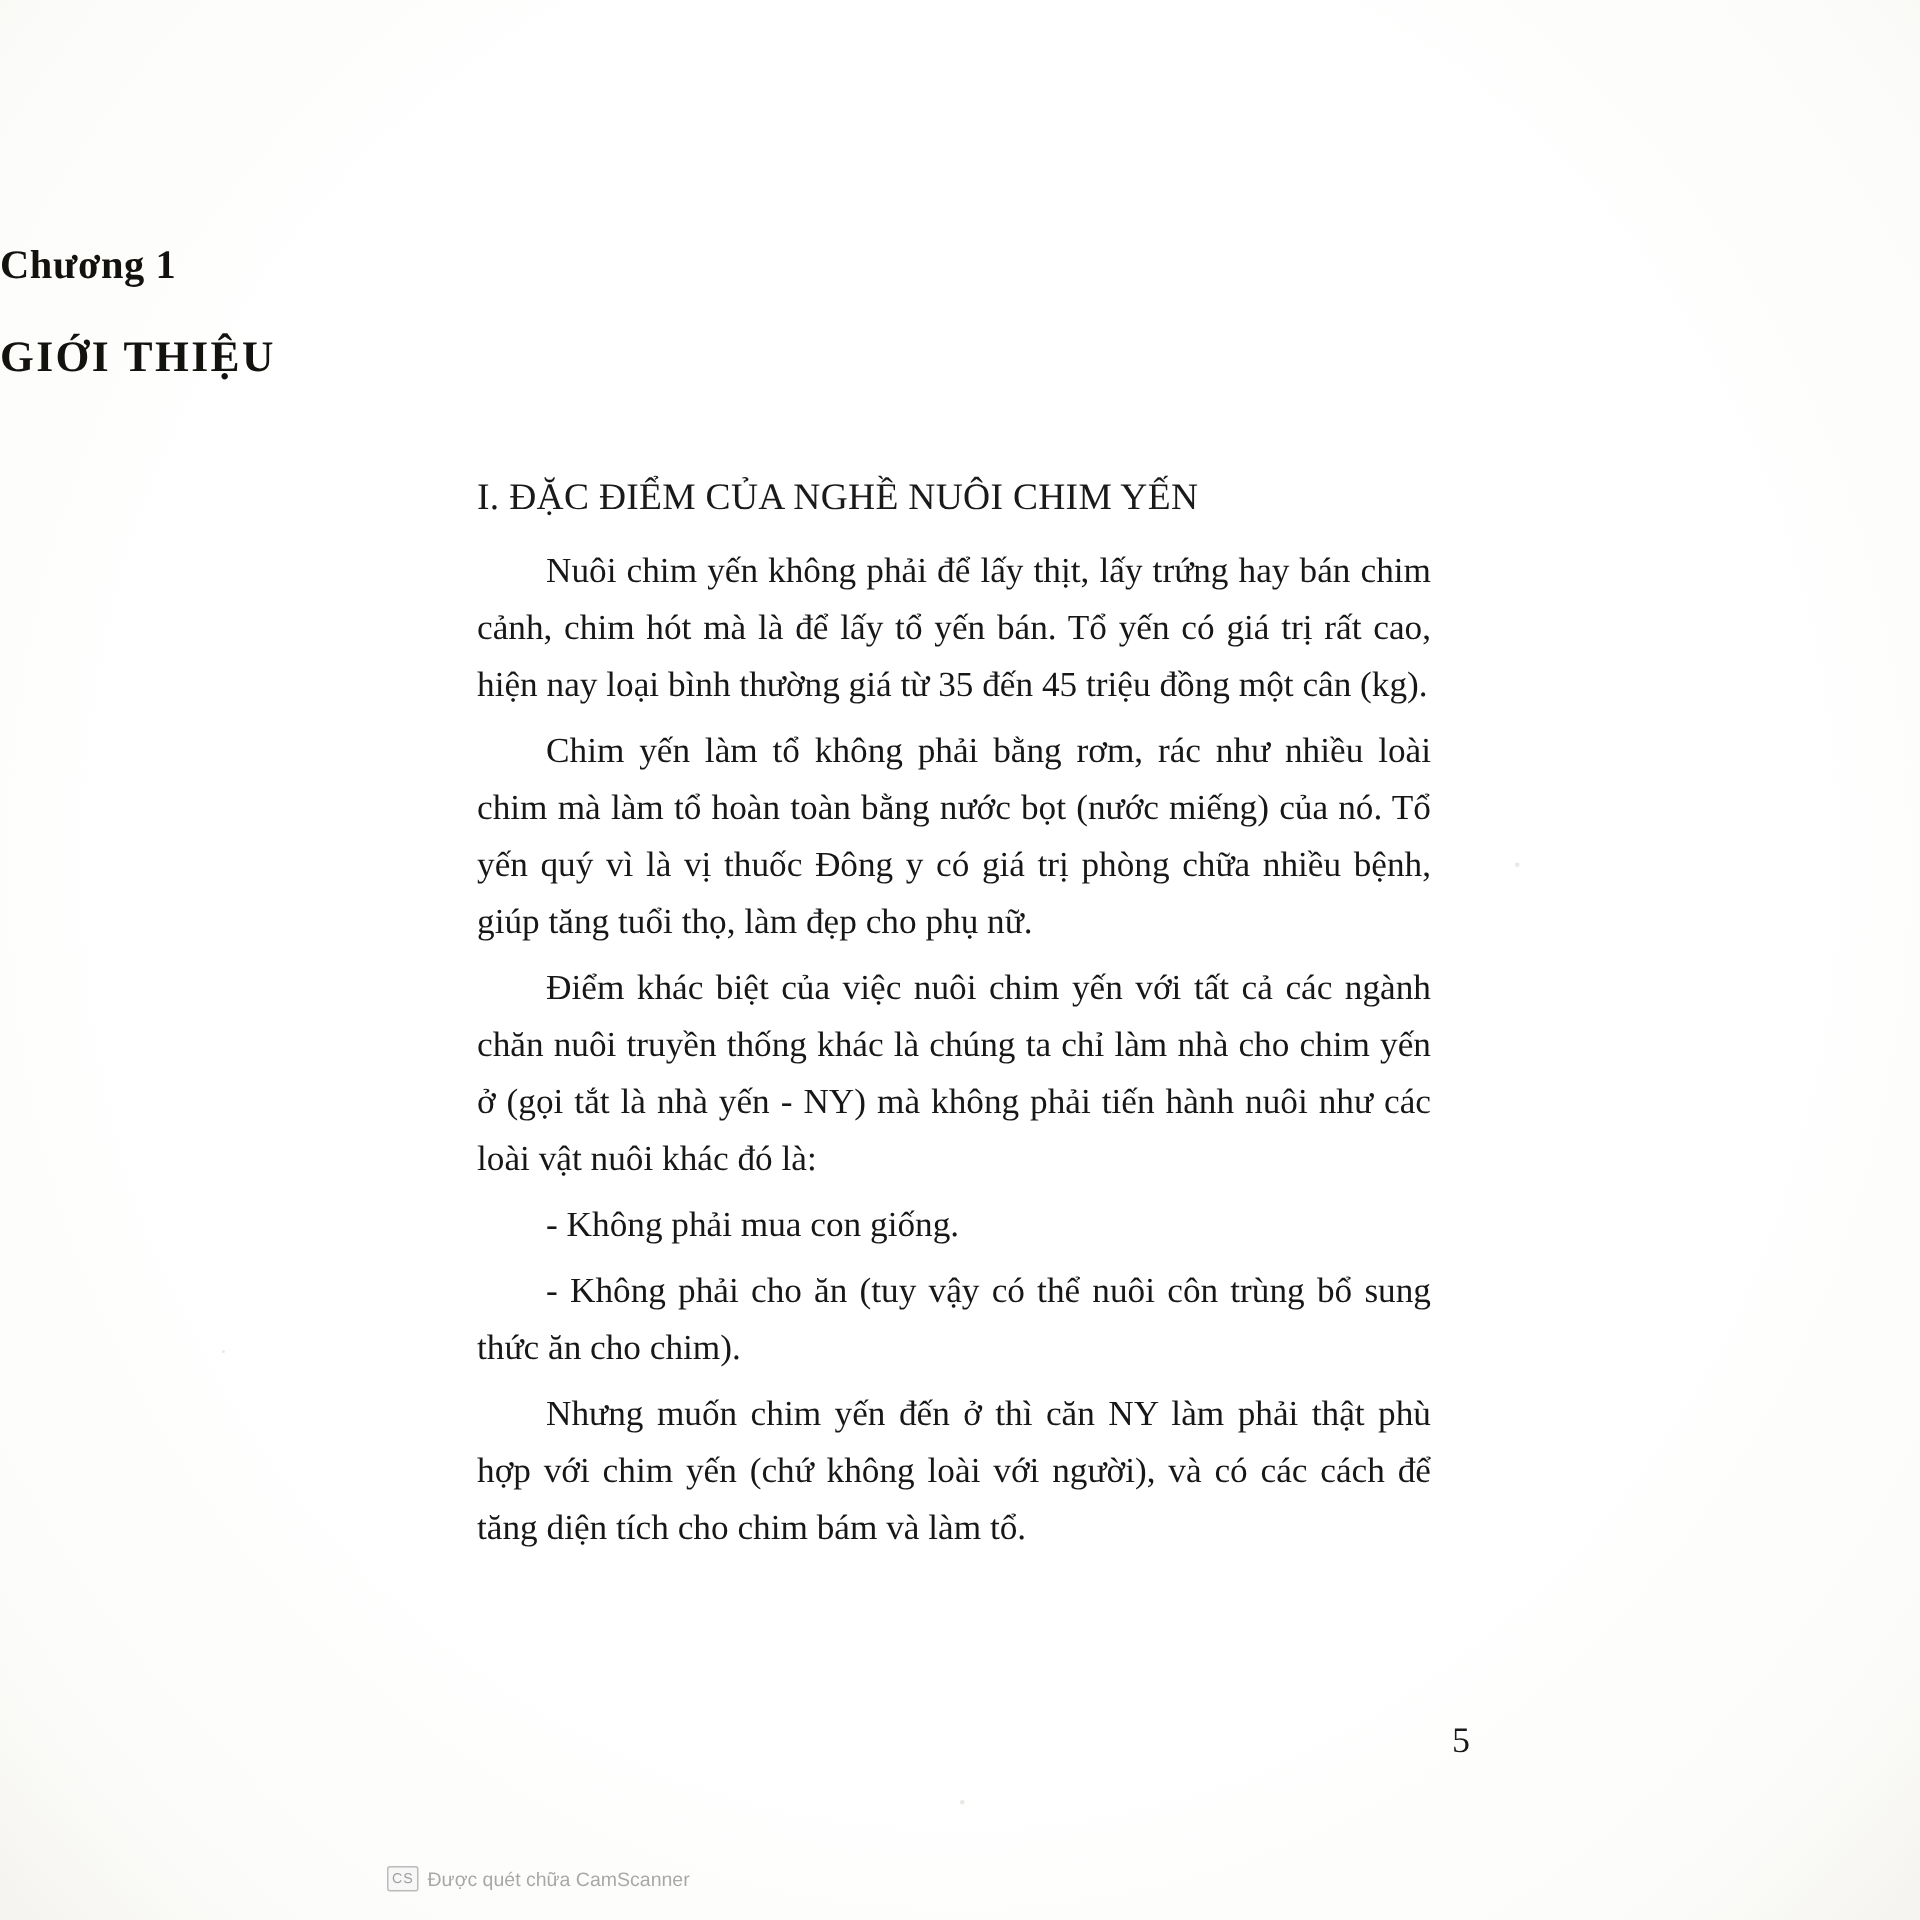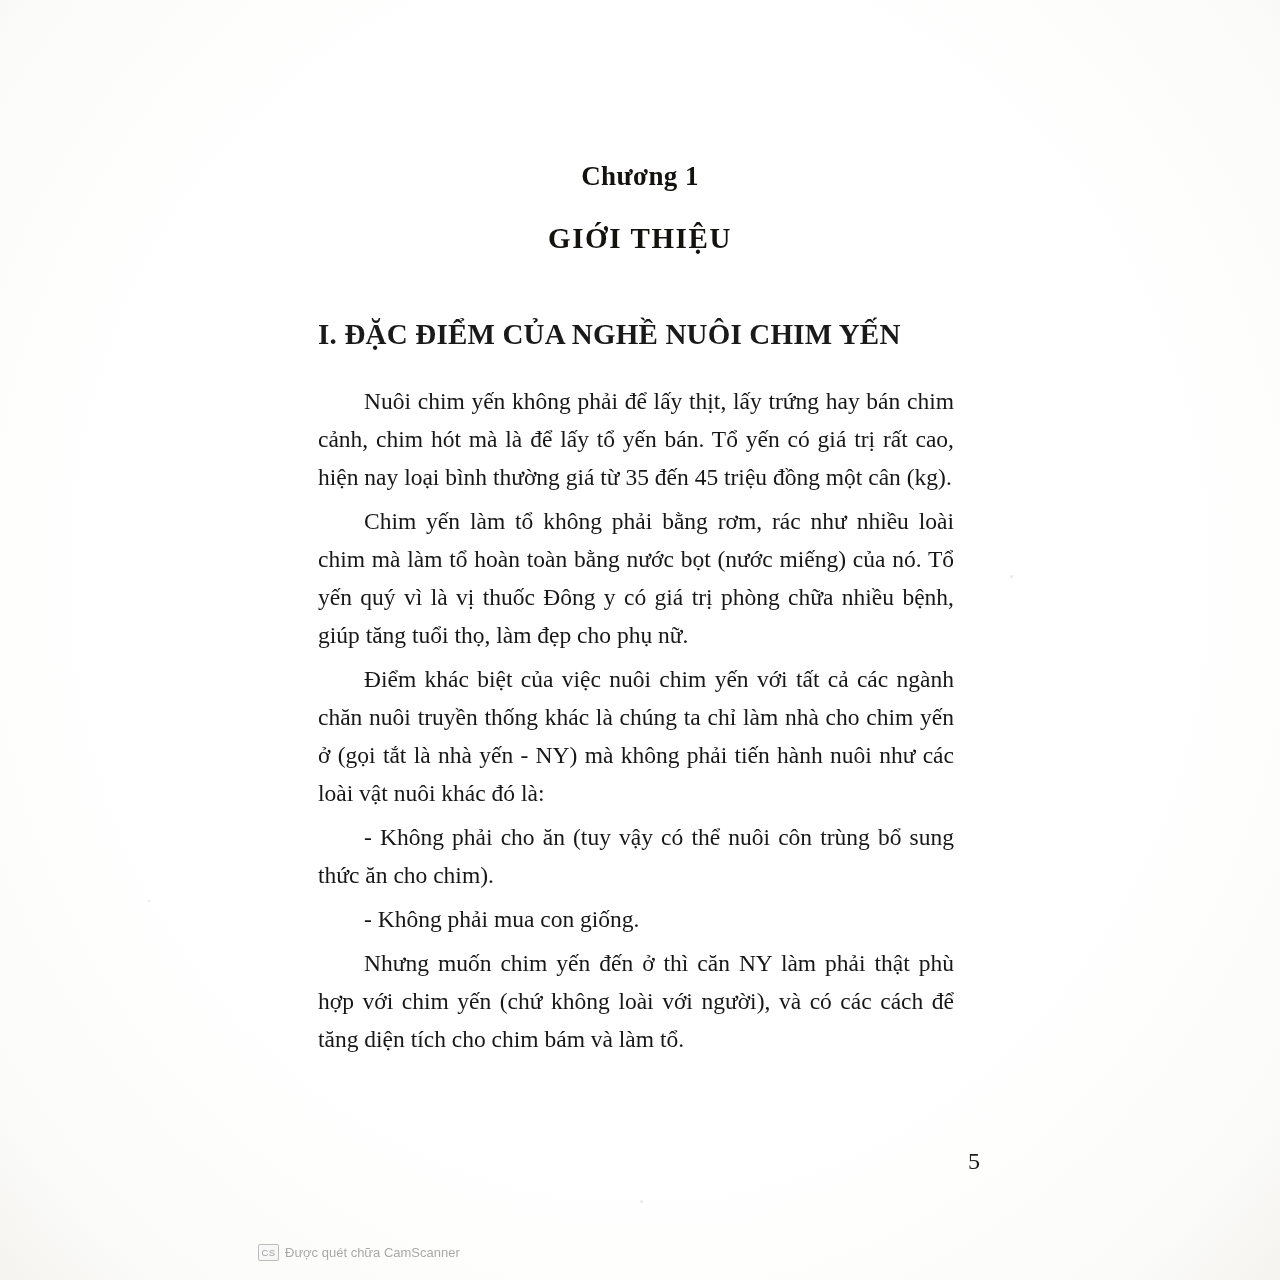--- a/index.html
+++ b/index.html
@@ -30,21 +30,20 @@
     top: 0;
     width: 1280px;
     height: 1280px;
   }
 
   .chapter-block {
     position: absolute;
     left: 0;
     right: 0;
     top: 160px;
-    text-align: center;
   }
   .chapter-label {
     font-size: 27px;
     font-weight: bold;
     letter-spacing: 0.4px;
     color: #14120f;
     line-height: 1.25;
   }
   .chapter-title {
     margin-top: 28px;
@@ -55,26 +54,25 @@
   }
 
   .content {
     position: absolute;
     left: 318px;
     top: 318px;
     width: 648px;
   }
 
   .section-heading {
-    font-size: 29px;
+    font-size: 25px;
     letter-spacing: 0.2px;
     color: #1a1a1a;
-    margin-bottom: 31px;
+    margin-bottom: 16px;
     white-space: nowrap;
-    font-weight: bold;
   }
 
   p.para {
     margin: 0 12px 6px 0;
     font-size: 23.5px;
     line-height: 38px;
     text-align: justify;
     text-justify: inter-word;
     text-indent: 46px;
     color: #171717;
@@ -137,22 +135,22 @@
       <div class="chapter-label">Chương 1</div>
       <div class="chapter-title">GIỚI THIỆU</div>
     </div>
 
     <div class="content">
       <div class="section-heading">I. ĐẶC ĐIỂM CỦA NGHỀ NUÔI CHIM YẾN</div>
 
       <p class="para">Nuôi chim yến không phải để lấy thịt, lấy trứng hay bán chim cảnh, chim hót mà là để lấy tổ yến bán. Tổ yến có giá trị rất cao, hiện nay loại bình thường giá từ 35 đến 45 triệu đồng một cân (kg).</p>
       <p class="para">Chim yến làm tổ không phải bằng rơm, rác như nhiều loài chim mà làm tổ hoàn toàn bằng nước bọt (nước miếng) của nó. Tổ yến quý vì là vị thuốc Đông y có giá trị phòng chữa nhiều bệnh, giúp tăng tuổi thọ, làm đẹp cho phụ nữ.</p>
       <p class="para">Điểm khác biệt của việc nuôi chim yến với tất cả các ngành chăn nuôi truyền thống khác là chúng ta chỉ làm nhà cho chim yến ở (gọi tắt là nhà yến - NY) mà không phải tiến hành nuôi như các loài vật nuôi khác đó là:</p>
+      <p class="para">- Không phải mua con giống.</p>
       <p class="para">- Không phải cho ăn (tuy vậy có thể nuôi côn trùng bổ sung thức ăn cho chim).</p>
-      <p class="para">- Không phải mua con giống.</p>
       <p class="para">Nhưng muốn chim yến đến ở thì căn NY làm phải thật phù hợp với chim yến (chứ không loài với người), và có các cách để tăng diện tích cho chim bám và làm tổ.</p>
     </div>
 
     <div class="page-number">5</div>
 
     <div class="watermark">
       <span class="cs-badge">CS</span>
       <span>Được quét chữa CamScanner</span>
     </div>
 

